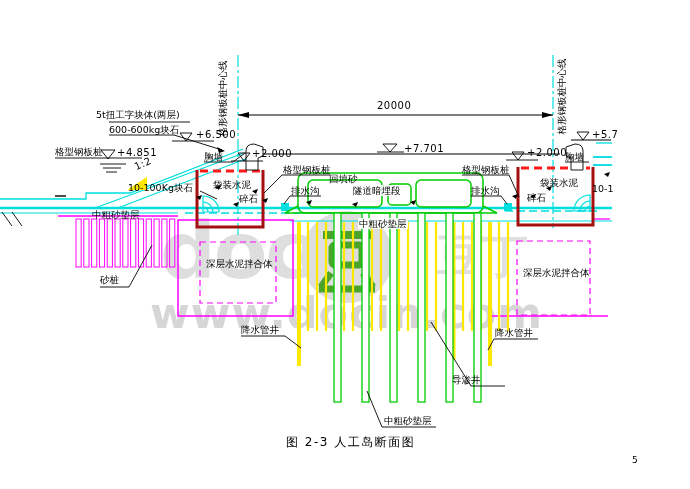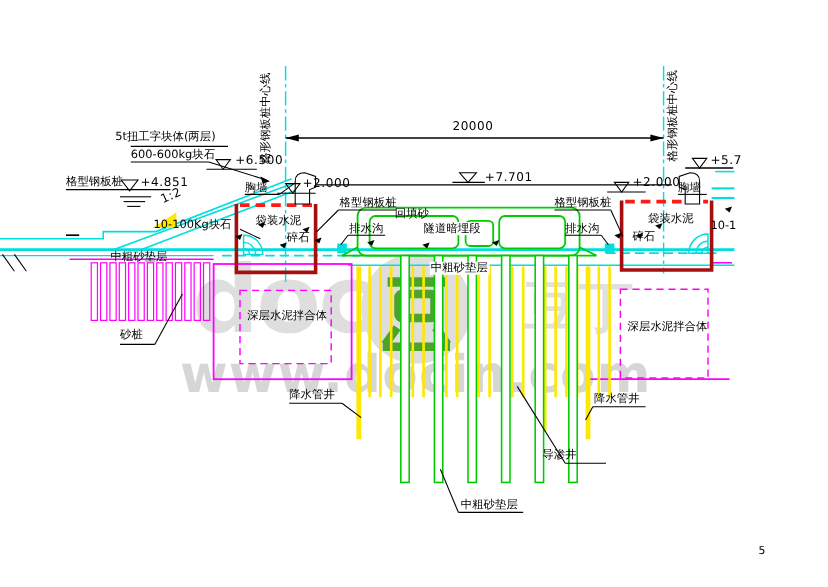--- a/index.html
+++ b/index.html
@@ -264,15 +264,16 @@
   <div class="lbl" style="left:100px;top:274px">砂桩</div>
   <div class="lbl" style="left:206px;top:258px">深层水泥拌合体</div>
   <div class="lbl" style="left:523px;top:267px">深层水泥拌合体</div>
   <div class="lbl" style="left:241px;top:324px">降水管井</div>
   <div class="lbl" style="left:495px;top:327px">降水管井</div>
   <div class="lbl" style="left:452px;top:374px">导渗井</div>
   <div class="lbl" style="left:384px;top:415px">中粗砂垫层</div>
   <div class="lbl num" style="left:377px;top:100px">20000</div>
   <div class="lbl vert" style="left:185px;top:92px;width:76px;height:13px">格形钢板桩中心线</div>
   <div class="lbl vert" style="left:524px;top:90px;width:76px;height:13px">格形钢板桩中心线</div>
+  <div class="lbl" id="caption" style="left:286px;top:437px">图 2-3  人工岛断面图</div>
   <div class="lbl" style="left:632px;top:455px;font-size:9px">5</div>
 
 </div>
 
 </body></html>

